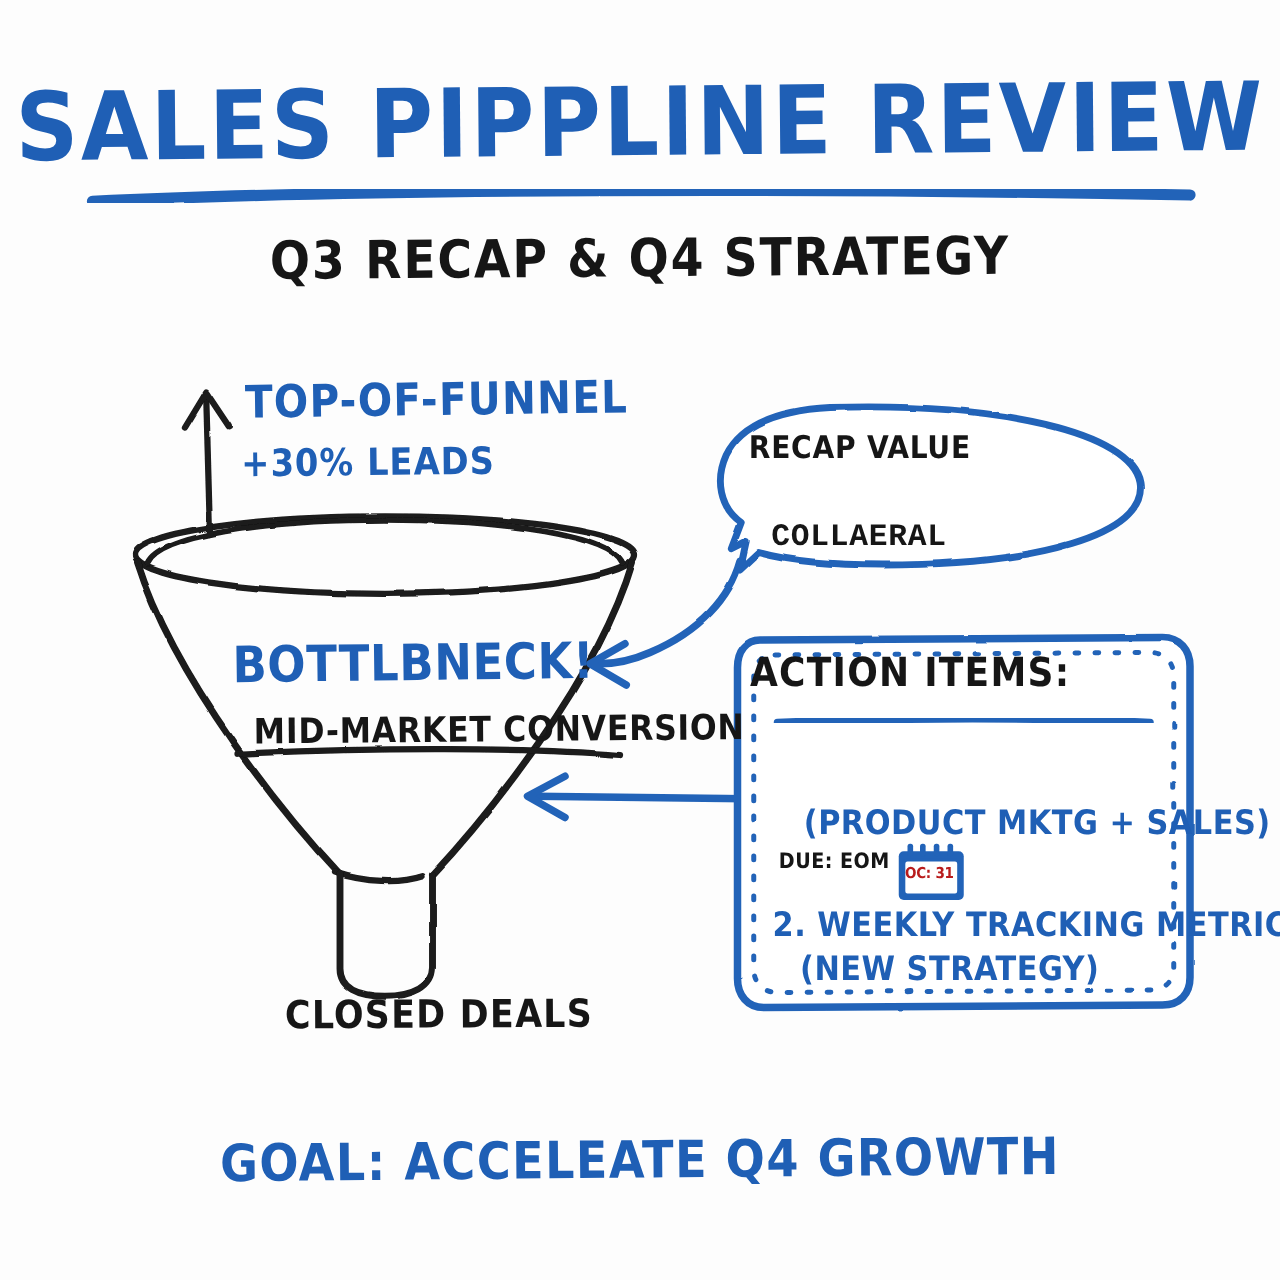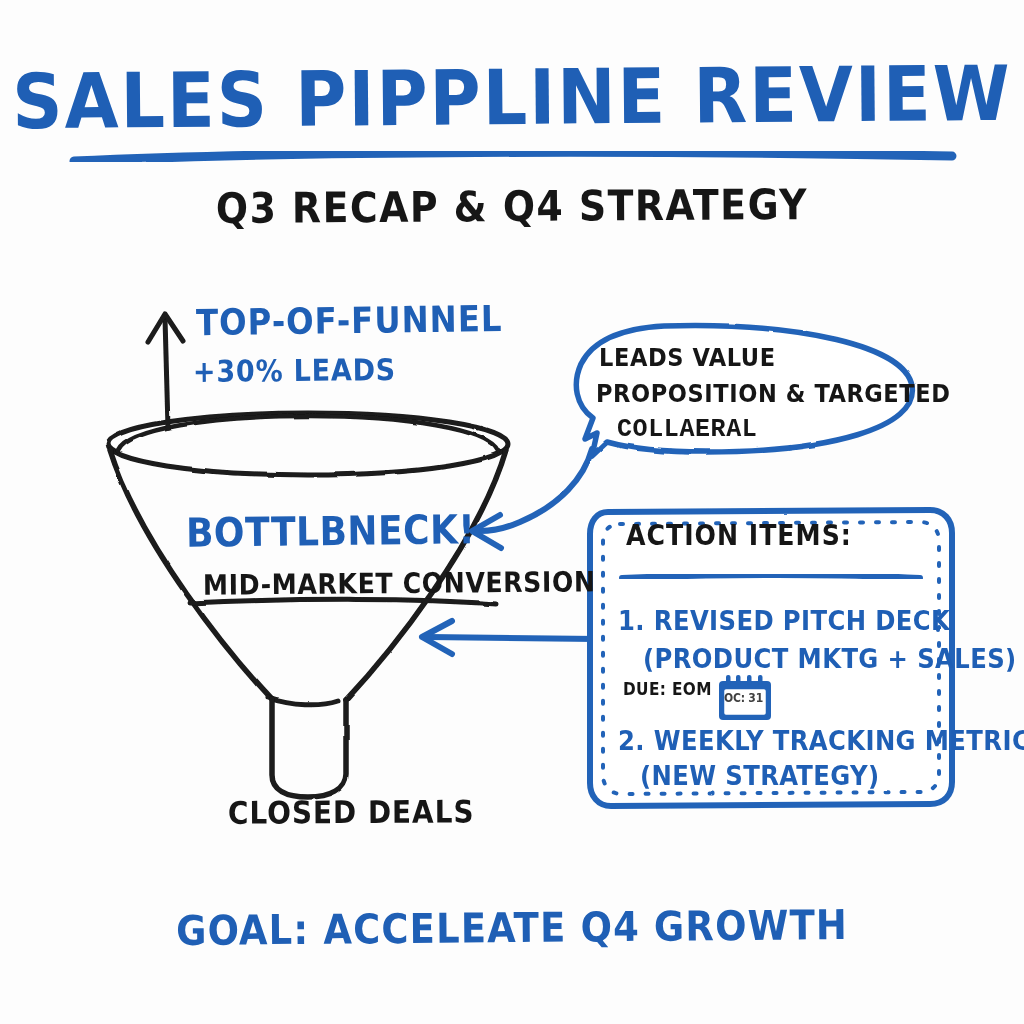--- a/index.html
+++ b/index.html
@@ -68,34 +68,34 @@
 
   .bubble-line {
     position: absolute;
     font-size: 25px;
     letter-spacing: 0.6px;
   }
   #bl1 { left: 599px; top: 345px; }
   #bl2 { left: 596px; top: 381px; }
   #bl3 { left: 617px; top: 417px; font-family: Liberation Mono, monospace; }
 
-  #ai-title   { left: 626px; top: 522px; font-size: 28px; letter-spacing: 1px; }
+  #ai-title   { left: 600px; top: 522px; font-size: 32px; letter-spacing: 1px; }
   .ai-line    { position: absolute; font-size: 27px; letter-spacing: 0.4px; }
   #ai1a { left: 618px; top: 607px; }
   #ai1b { left: 643px; top: 645px; }
   #ai-due { left: 623px; top: 681px; font-size: 17px; letter-spacing: 0.4px; }
   #ai2a { left: 618px; top: 727px; }
   #ai2b { left: 640px; top: 762px; }
 
   #cal-text {
     position: absolute;
     left: 724px; top: 692px;
     font-size: 12px;
     letter-spacing: -0.2px;
-    color: #404040;
+    color: #b91c1c;
   }
 </style>
 </head>
 <body>
 
 <div id="canvas">
 
   <svg id="sketch" viewBox="0 0 1024 1024">
     <defs>
       <filter id="rough">
@@ -187,27 +187,25 @@
   <div class="txt blue" id="tof-label">TOP-OF-FUNNEL</div>
 
   <div class="txt blue" id="tof-metric">+30% LEADS</div>
 
   <div class="txt blue" id="bottleneck">BOTTLBNECK!</div>
 
   <div class="txt black" id="midmarket">MID-MARKET CONVERSION</div>
 
   <div class="txt black" id="closed">CLOSED DEALS</div>
 
-  <div class="txt black bubble-line" id="bl1">LEADS VALUE</div>
-  <div class="txt black bubble-line" id="bl2">PROPOSITION &amp; TARGETED</div>
+  <div class="txt black bubble-line" id="bl1">RECAP VALUE</div>
   <div class="txt black bubble-line" id="bl3">COLLAERAL</div>
 
   <div class="txt black" id="ai-title">ACTION ITEMS:</div>
 
-  <div class="txt blue ai-line" id="ai1a">1. REVISED PITCH DECK</div>
   <div class="txt blue ai-line" id="ai1b">(PRODUCT MKTG + SALES)</div>
   <div class="txt black" id="ai-due">DUE: EOM</div>
   <div class="txt" id="cal-text">OC: 31</div>
 
   <div class="txt blue ai-line" id="ai2a">2. WEEKLY TRACKING METRICS</div>
   <div class="txt blue ai-line" id="ai2b">(NEW STRATEGY)</div>
 
   <div class="txt blue" id="goal">GOAL: ACCELEATE Q4 GROWTH</div>
 
 </div>

